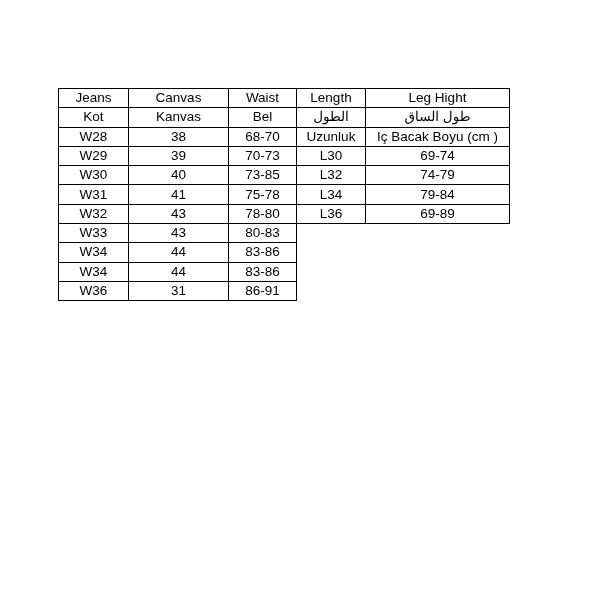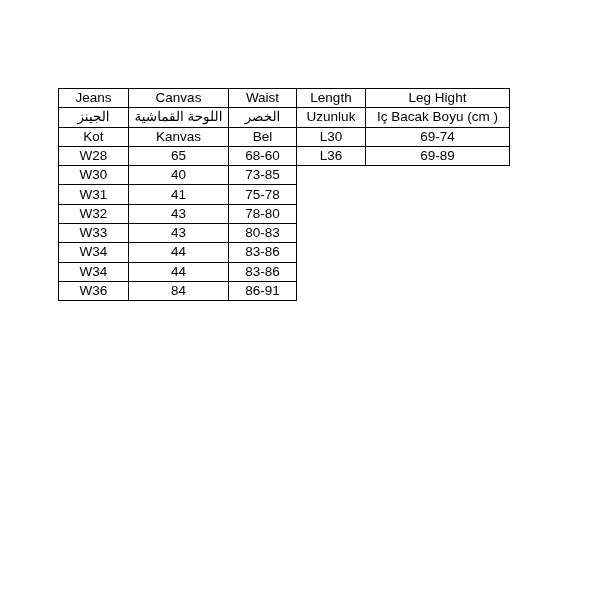--- a/index.html
+++ b/index.html
@@ -68,33 +68,33 @@
             <col style="width:100px">
             <col style="width:68px">
           </colgroup>
         <tbody>
             <tr>
           <td>Jeans</td>
           <td>Canvas</td>
           <td>Waist</td>
         </tr>
         <tr>
-          <td class="ar">الجينز</td>
-          <td class="ar">اللوحة القماشية</td>
-          <td class="ar">الخصر</td>
-        </tr>
-        <tr>
           <td>Kot</td>
           <td>Kanvas</td>
           <td>Bel</td>
         </tr>
         <tr>
           <td>W28</td>
-          <td>65</td>
-          <td>68-60</td>
+          <td>38</td>
+          <td>68-70</td>
+        </tr>
+        <tr>
+          <td>W29</td>
+          <td>39</td>
+          <td>70-73</td>
         </tr>
         <tr>
           <td>W30</td>
           <td>40</td>
           <td>73-85</td>
         </tr>
         <tr>
           <td>W31</td>
           <td>41</td>
           <td>75-78</td>
@@ -124,45 +124,57 @@
           <td>44</td>
           <td>83-86</td>
         </tr>
         <tr>
           <td>W34</td>
           <td>44</td>
           <td>83-86</td>
         </tr>
         <tr>
           <td>W36</td>
-          <td>84</td>
+          <td>31</td>
           <td>86-91</td>
         </tr>
       </tbody>
         </table>
 
     </div>
 
     <table class="tbl rtbl">
       <colgroup>
           <col style="width:69px">
           <col style="width:144px">
         </colgroup>
       <tbody>
           <tr>
         <td>Length</td>
         <td>Leg Hight</td>
       </tr>
       <tr>
+        <td class="ar">الطول</td>
+        <td class="ar">طول الساق</td>
+      </tr>
+      <tr>
         <td>Uzunluk</td>
         <td>Iç Bacak Boyu (cm )</td>
       </tr>
       <tr>
         <td>L30</td>
         <td>69-74</td>
+      </tr>
+      <tr>
+        <td>L32</td>
+        <td>74-79</td>
+      </tr>
+      <tr>
+        <td>L34</td>
+        <td>79-84</td>
       </tr>
       <tr>
         <td>L36</td>
         <td>69-89</td>
       </tr>
     </tbody>
       </table>
 
   </div>
 </div>

